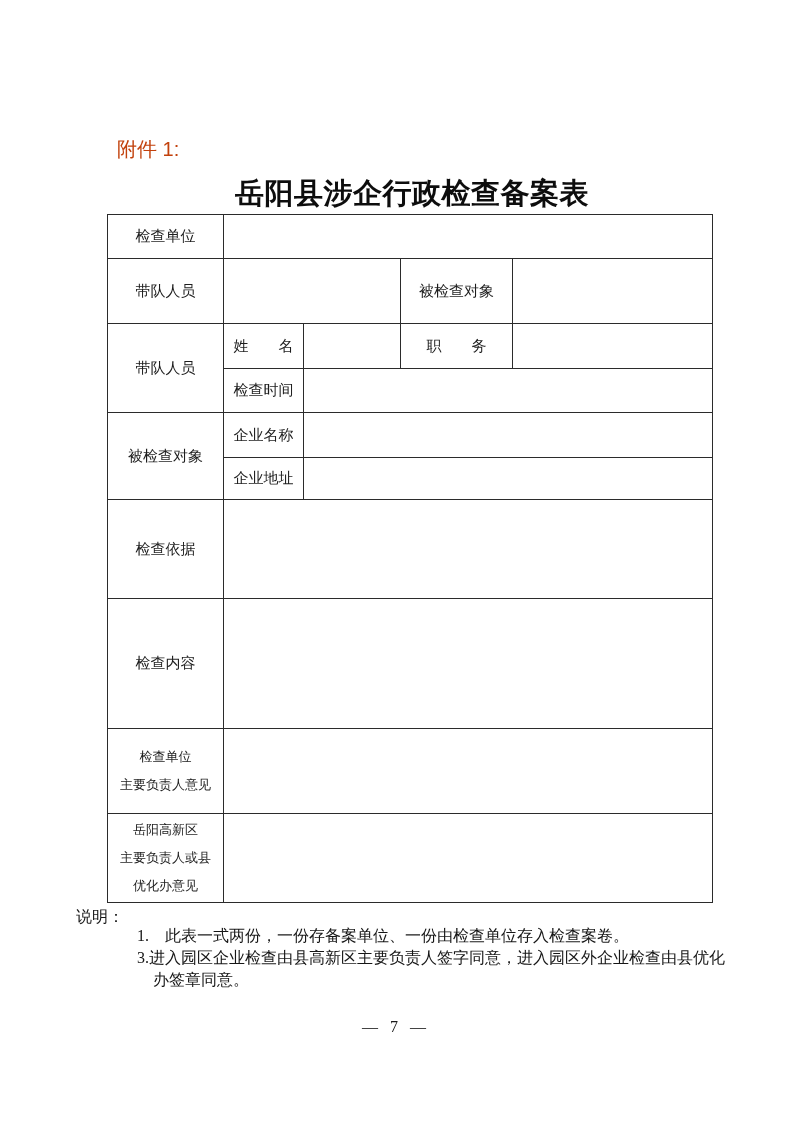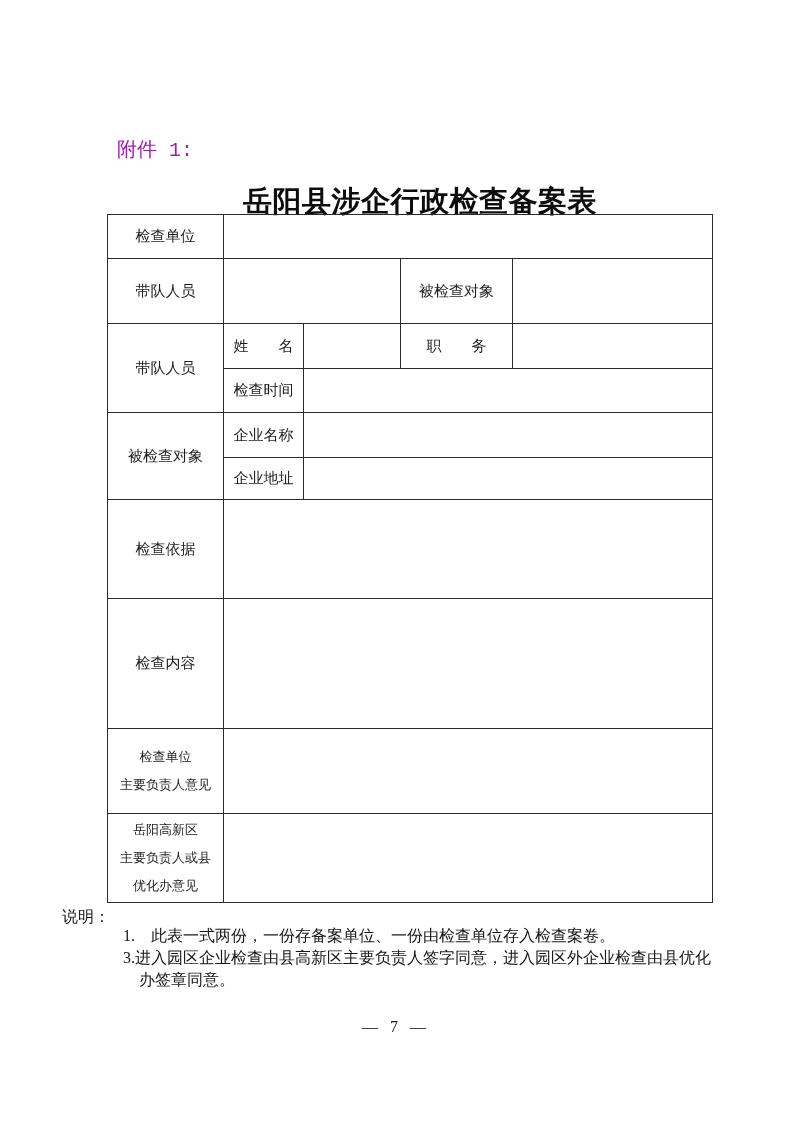--- a/index.html
+++ b/index.html
@@ -14,30 +14,30 @@
     margin: 0 auto;
     background: #ffffff;
     color: #1a1a1a;
     font-family: "Liberation Serif", "DejaVu Serif", serif;
     overflow: hidden;
   }
   .attachment-label {
     position: absolute;
     left: 117px;
     top: 136px;
-    font-family: Liberation Mono, monospace;
+    font-family: Liberation Sans, sans-serif;
     font-size: 20px;
-    color: #a21caf;
+    color: #c2410c;
   }
   .doc-title {
     position: absolute;
     left: 100px;
     top: 166px;
     width: 608px;
-    margin: 16px;
+    margin: 8px;
     text-align: center;
     font-size: 29px;
     font-weight: bold;
     letter-spacing: 0.5px;
     color: #0d0d0d;
     font-family: "Liberation Serif", "DejaVu Serif", serif;
   }
   table.form-table {
     position: absolute;
     left: 107px;
@@ -71,20 +71,21 @@
   }
   .notes {
     position: absolute;
     left: 62px;
     top: 906px;
     width: 676px;
     display: flex;
     font-size: 16px;
     line-height: 22px;
     color: #161616;
+    justify-content: flex-end;
   }
   .notes-label {
     flex: none;
     width: 50px;
     margin-right: 11px;
   }
   .notes-items {
     flex: none;
     width: 601px;
     margin-top: 19px;

